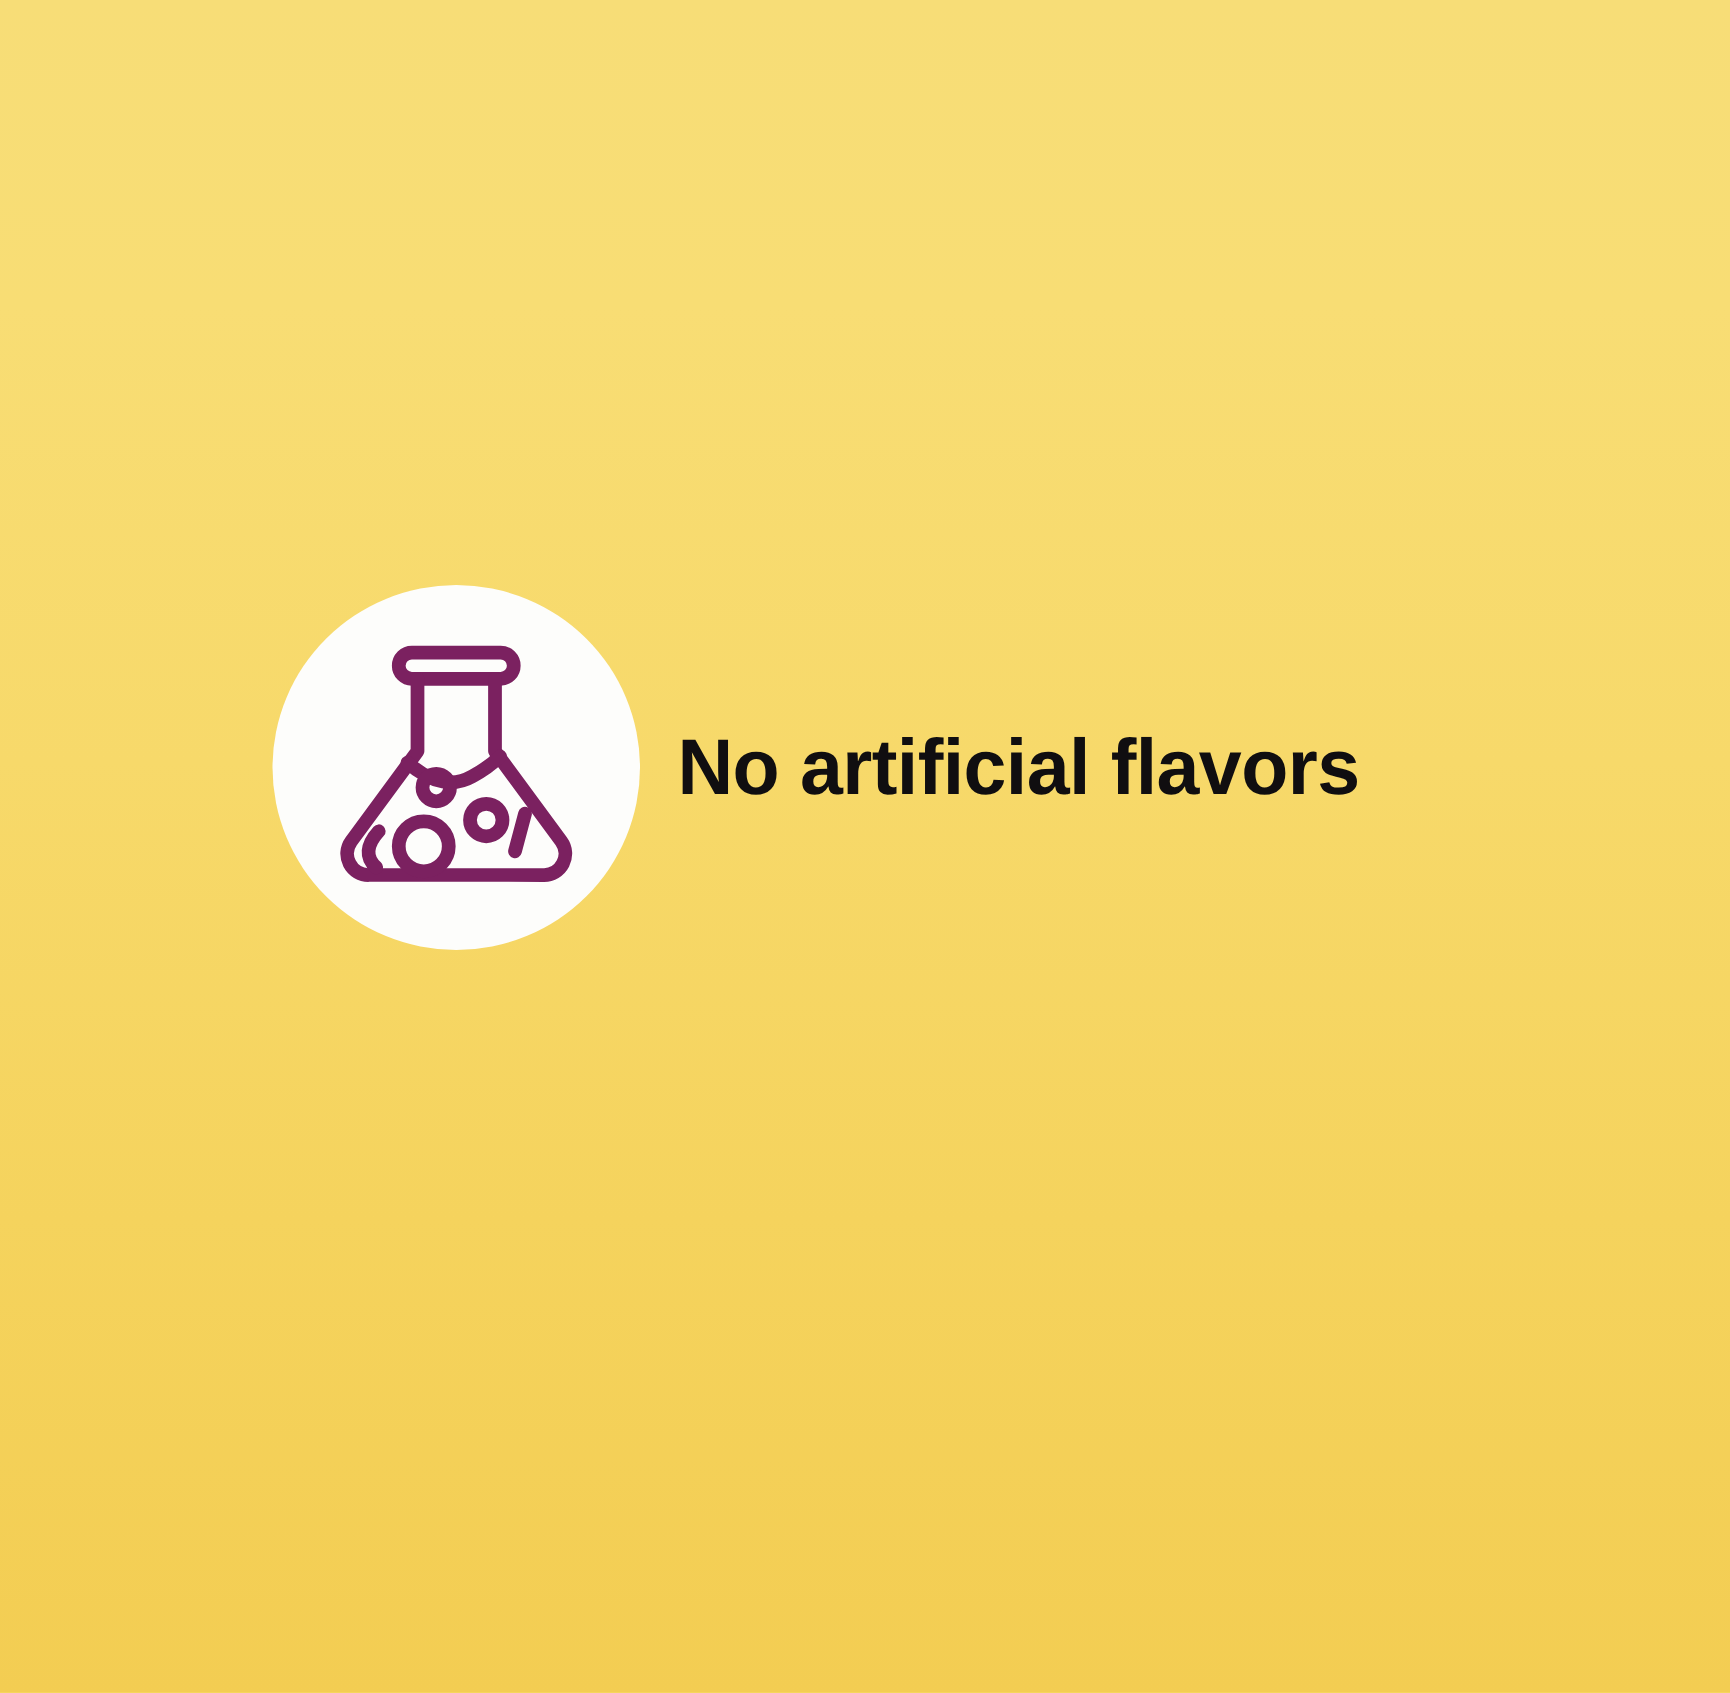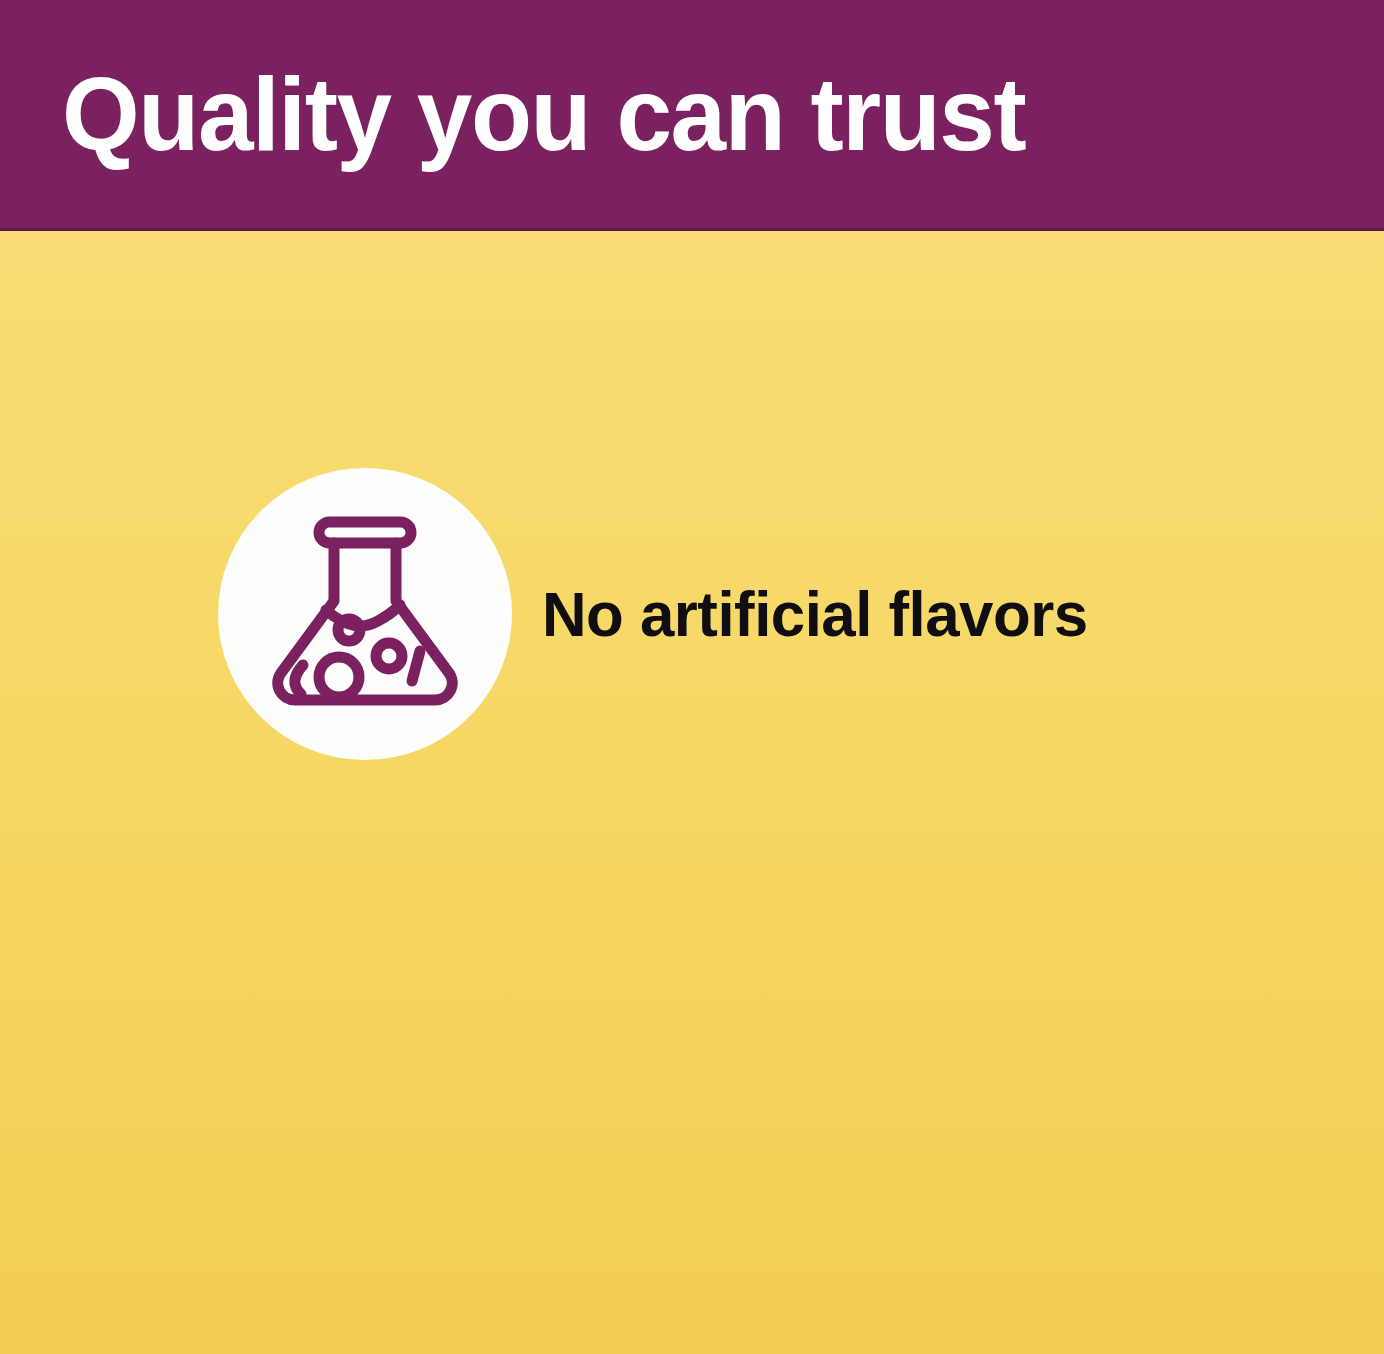--- a/index.html
+++ b/index.html
@@ -103,23 +103,20 @@
     white-space: nowrap;
     transform: scaleX(0.98);
     transform-origin: left center;
   }
 </style>
 </head>
 <body>
 
 <div class="banner">
 
-  <div class="header-band">
-    <h1 class="header-title">Quality you can trust</h1>
-  </div>
 
   <div class="features">
 
     <div class="feature-row row-1">
 
       <div class="icon-badge">
         <svg width="210" height="210" viewBox="0 0 210 210">
           <g fill="none" stroke="#7B2160" stroke-width="11" stroke-linecap="round" stroke-linejoin="round">
 
             <rect x="59" y="13" width="92" height="21" rx="10.5"></rect>

